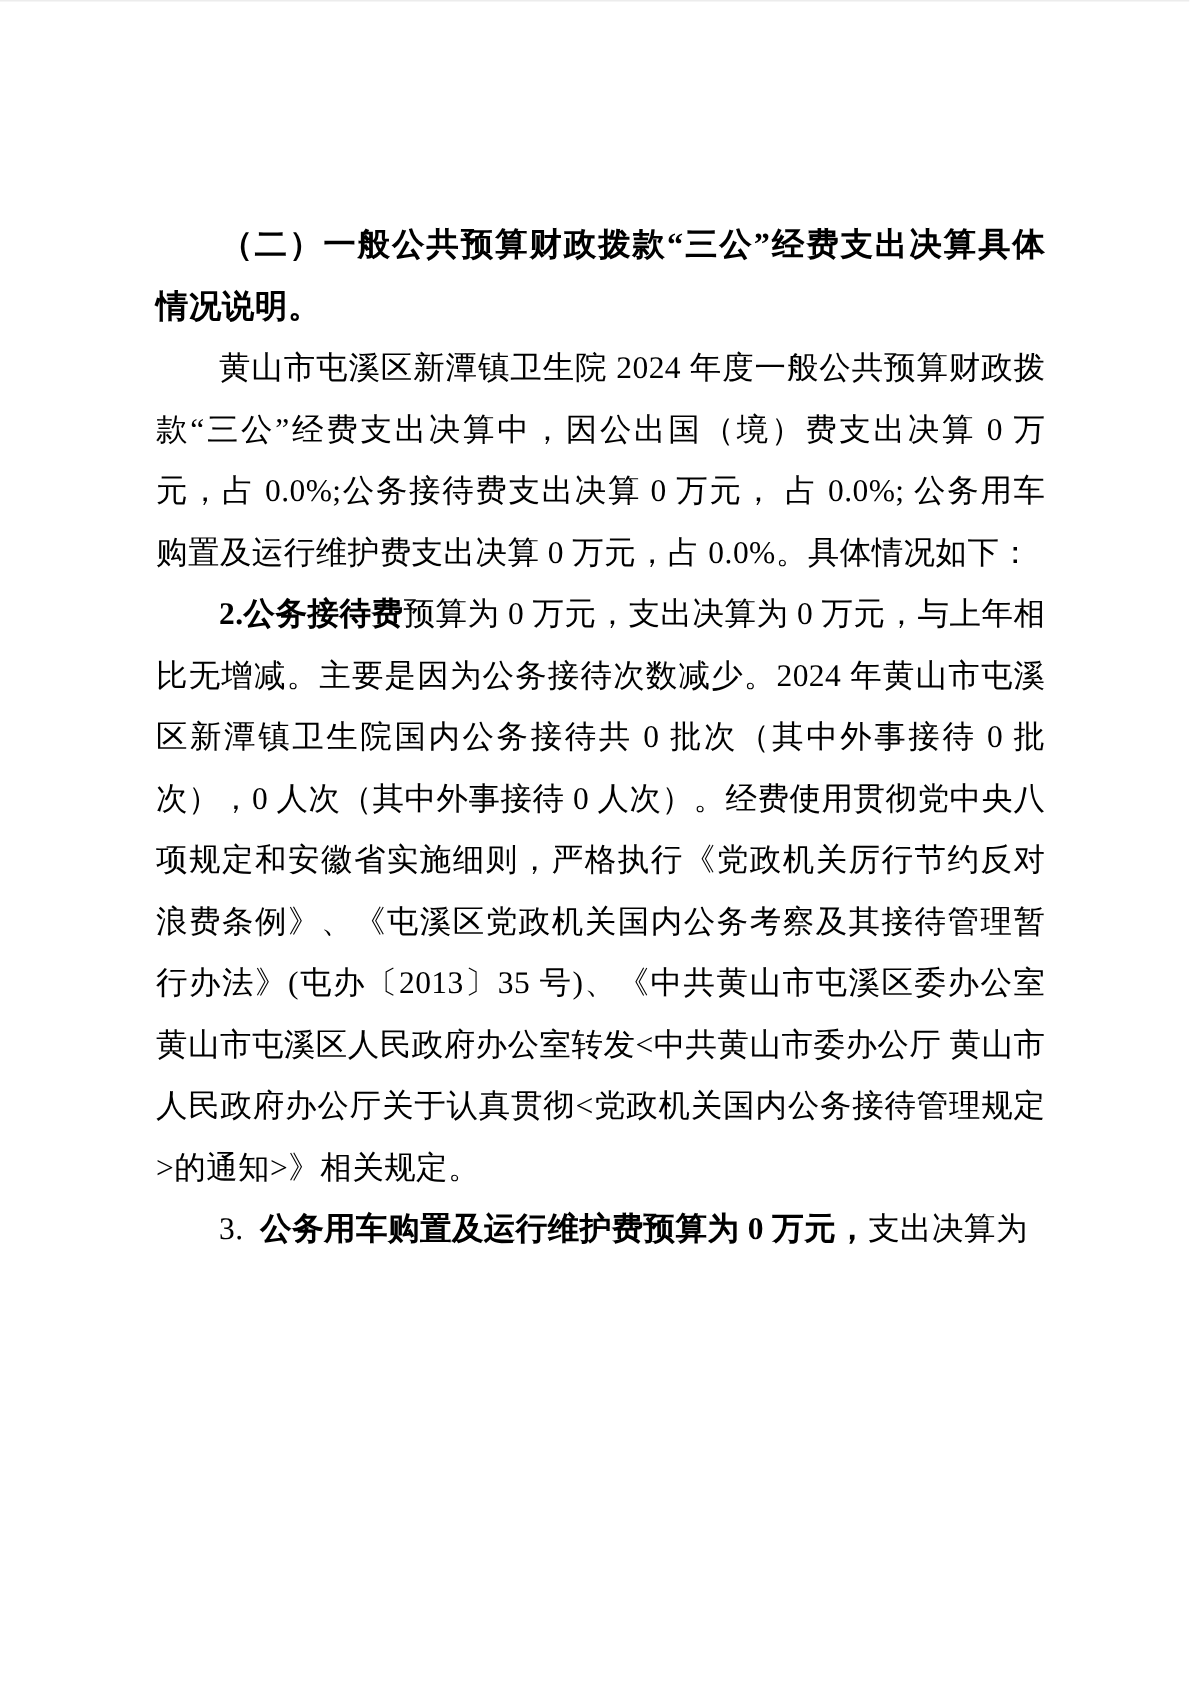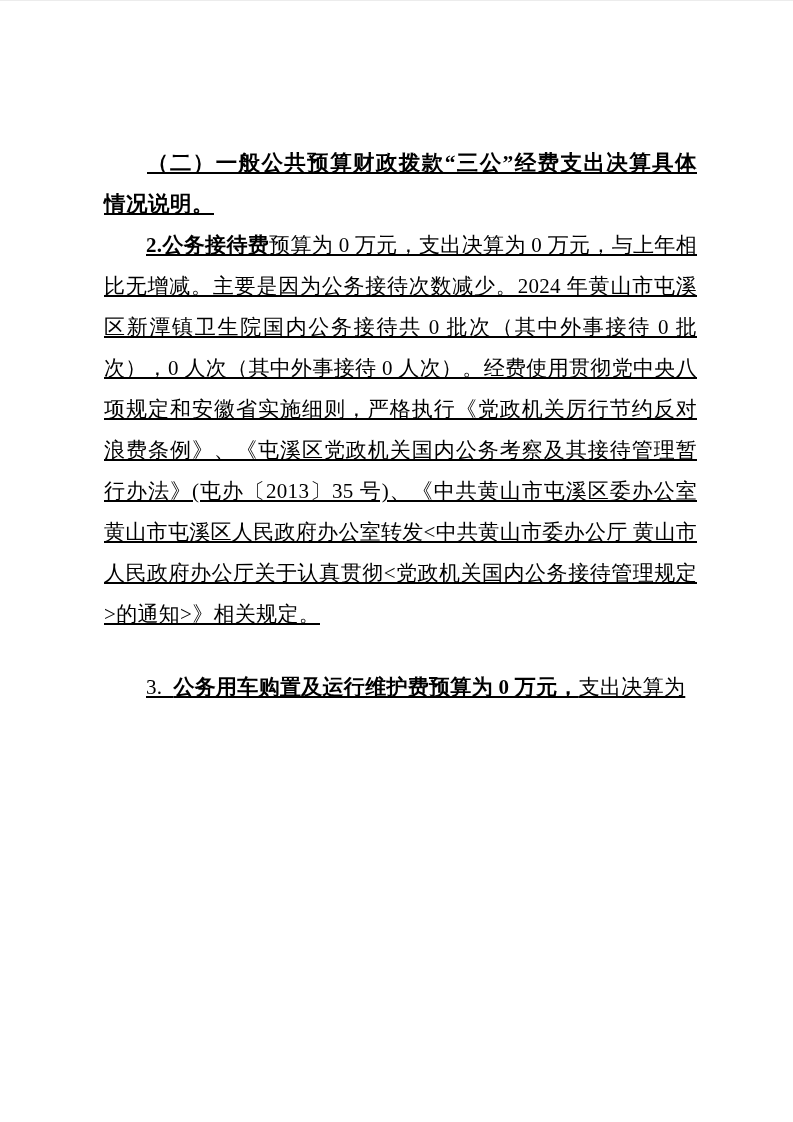--- a/index.html
+++ b/index.html
@@ -12,21 +12,20 @@
     width: 793px;
     height: 1122px;
     margin: 0 auto;
     background: #ffffff;
     color: #000000;
     box-sizing: border-box;
     padding: 142px 96px 0 104px;
     border-top: 1px solid #ececec;
     font-family: "Liberation Serif", "DejaVu Serif", serif;
     overflow: hidden;
-    text-decoration: underline;
   }
   .heading {
     margin: 0;
     font-size: 21.5px;
     line-height: 41px;
     font-weight: 700;
     text-indent: 2em;
     text-align: justify;
     text-justify: inter-ideograph;
     letter-spacing: 0.5px;
@@ -38,25 +37,25 @@
     font-weight: 400;
     text-indent: 2em;
     text-align: justify;
     text-justify: inter-ideograph;
     letter-spacing: 0.3px;
   }
   .para .b {
     font-weight: 700;
   }
   .gap-before {
-    margin-top: 32px;
   }
 </style>
 </head>
 <body>
 
 <div class="page">
   <h2 class="heading">（二）一般公共预算财政拨款“三公”经费支出决算具体情况说明。</h2>
   <div>
+      <p class="para"><span class="run">黄山市屯溪区新潭镇卫生院 2024 年度一般公共预算财政拨款“三公”经费支出决算中，因公出国（境）费支出决算 0 万元，占 0.0%;公务接待费支出决算 0 万元， 占 0.0%; 公务用车购置及运行维护费支出决算 0 万元，占 0.0%。具体情况如下：</span></p>
       <p class="para"><span class="run b">2.公务接待费</span><span class="run">预算为 0 万元，支出决算为 0 万元，与上年相比无增减。主要是因为公务接待次数减少。2024 年黄山市屯溪区新潭镇卫生院国内公务接待共 0 批次（其中外事接待 0 批次），0 人次（其中外事接待 0 人次）。经费使用贯彻党中央八项规定和安徽省实施细则，严格执行《党政机关厉行节约反对浪费条例》、《屯溪区党政机关国内公务考察及其接待管理暂行办法》(屯办〔2013〕35 号)、《中共黄山市屯溪区委办公室 黄山市屯溪区人民政府办公室转发&lt;中共黄山市委办公厅 黄山市人民政府办公厅关于认真贯彻&lt;党政机关国内公务接待管理规定&gt;的通知&gt;》相关规定。</span></p>
       <p class="para gap-before"><span class="run">3.&nbsp;&nbsp;</span><span class="run b">公务用车购置及运行维护费预算为 0 万元，</span><span class="run">支出决算为</span></p>
     </div>
 </div>
 
 </body></html>

